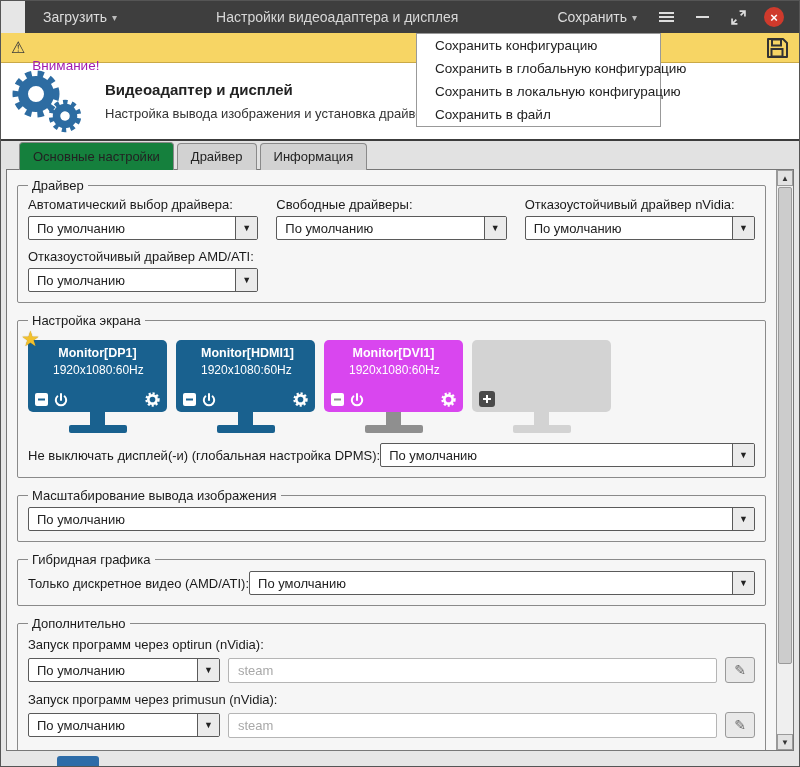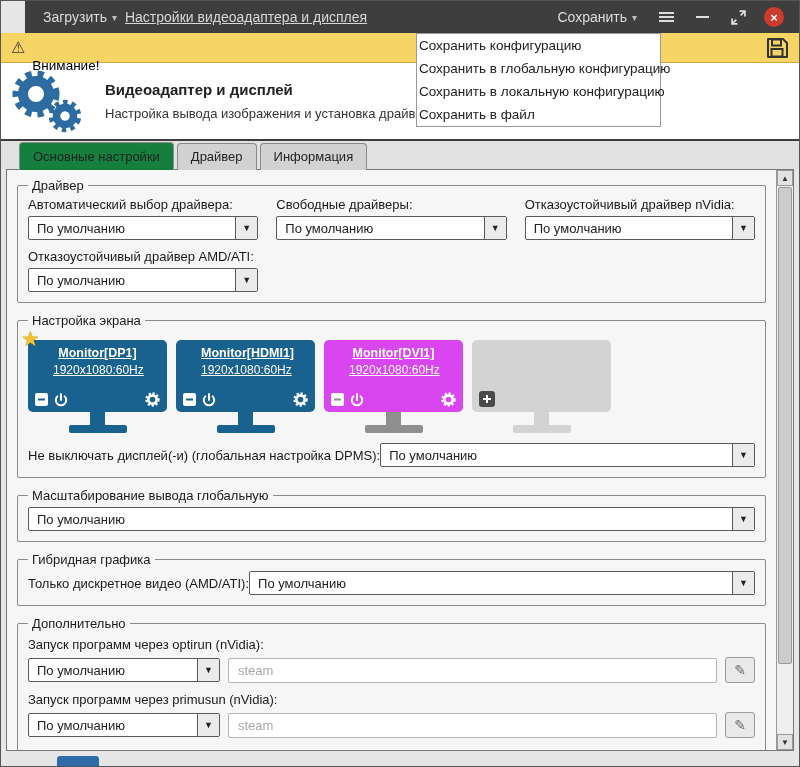--- a/index.html
+++ b/index.html
@@ -9,33 +9,33 @@
     background:#e6e6e6;
     position:relative;
     border:1px solid #555;
     overflow:hidden;
     font-size:13px;
     color:#1a1a1a;
   }
   
   .titlebar { height:32px; background:#3e3e3e; display:flex; align-items:center; color:#ddd; padding:0 10px;margin-left:24px; }
   .tb-load, .tb-save { display:flex; align-items:center; gap:5px; font-size:14px; padding:0 8px; cursor:default; }
-  .tb-title { flex:1; font-size:14px; color:#d7d7d7;text-decoration:underline; }
+  .tb-title { flex:1; text-align:center; font-size:14px; color:#d7d7d7; }
   .tb-caret { font-size:10px; color:#bbb; }
   .tb-ico { width:30px; height:24px; display:flex; align-items:center; justify-content:center; margin-left:6px; }
   .hamburger div { width:15px; height:2px; background:#ddd; margin:2px 0; }
   .minbar { width:13px; height:2px; background:#ddd; }
   .closebtn { width:20px; height:20px; border-radius:50%; background:#cf3a2c; color:#fff; display:flex; align-items:center; justify-content:center; font-size:13px; font-weight:bold; }
   
   .menu { position:absolute; top:32px; left:415px; width:245px; background:#fff; border:1px solid #999; z-index:60; }
-  .menu-item { padding:4px 2px; font-size:13.5px; color:#222; white-space:nowrap; }
+  .menu-item { padding:4px 18px; font-size:13.5px; color:#222; white-space:nowrap; }
   
   .warnbar { height:30px; background:#f7d564; border-bottom:1px solid #caa946; display:flex; align-items:center; padding:0 10px; gap:7px; }
   .warn-tri { font-size:16px; color:#3a3a3a; }
-  .warn-text { font-size:13.5px; color:#000000; flex:1;margin-top:36px; }
+  .warn-text { font-size:13.5px; color:#a21caf; flex:1;margin-top:36px; }
   .floppy { width:24px; height:24px; }
   
   .header { height:78px; background:#fff; border-bottom:2px solid #3c3c3c; display:flex; align-items:center; padding:0 8px; }
   .gears { width:74px; height:66px; flex:none; }
   .htext { margin-left:22px; }
   .htitle { font-size:15px; font-weight:bold; color:#222; }
   .hsub { font-size:13px; color:#333; margin-top:8px; }
   
   .tabs { height:28px; background:#e2e2e2; display:flex; align-items:flex-end; padding-left:18px; position:relative; z-index:5; }
   .tab { padding:5px 13px 6px; font-size:13px; border:1px solid #8a8a8a; border-bottom:none; border-radius:4px 4px 0 0; background:#d2d2d2; margin-right:3px; margin-bottom:-1px; color:#222; }
@@ -47,21 +47,21 @@
   legend { font-size:13px; padding:0 4px; color:#1a1a1a; }
   .grid2 { display:grid; grid-template-columns:1fr 1fr 1fr; column-gap:18px; row-gap:9px; }
   .fld label { display:block; margin-bottom:4px; }
   
   .combo { display:flex; height:24px; background:#fff; border:1px solid #5a5a5a; border-radius:2px; align-items:center; overflow:hidden; }
   .combo .val { flex:1; padding:0 8px; font-size:13px; color:#222; white-space:nowrap; }
   .combo .btn { width:22px; align-self:stretch; border-left:1px solid #5a5a5a; background:#ebebeb; display:flex; align-items:center; justify-content:center; font-size:9px; color:#222; }
   
   .monrow { display:flex; gap:9px; margin:8px 0 10px; }
   .monitor { width:139px; position:relative; }
-  .mscreen { height:72px; border-radius:5px; padding:6px 25px 5px; position:relative; color:#fff;text-decoration:underline; }
+  .mscreen { height:72px; border-radius:5px; padding:6px 25px 5px; position:relative; color:#fff; }
   .mon-blue .mscreen { background:#19618f; }
   .mon-gray .mscreen { background:#d946ef; }
   .mon-empty .mscreen { background:#d3d3d3; }
   .mname { font-weight:bold; font-size:12.5px; text-align:center; white-space:nowrap; }
   .mmode { font-size:12px; text-align:center; margin-top:3px; }
   .mctrl { position:absolute; bottom:5px; left:7px; right:7px; display:flex; align-items:center; gap:6px; }
   .mctrl .spacer { flex:1; }
   .mstand { width:15px; height:13px; margin:0 auto; }
   .mbase { width:58px; height:8px; margin:0 auto; border-radius:2px; }
   .mon-blue .mstand, .mon-blue .mbase { background:#19618f; }
@@ -291,21 +291,21 @@
       <div class="inline-row">
         <label>Не выключать дисплей(-и) (глобальная настройка DPMS):</label>
         <div class="combo">
           <span class="val">По умолчанию</span>
           <span class="btn">▼</span>
         </div>
       </div>
     </fieldset>
 
     <fieldset>
-      <legend>Масштабирование вывода глобальную</legend>
+      <legend>Масштабирование вывода изображения</legend>
       <div class="combo">
         <span class="val">По умолчанию</span>
         <span class="btn">▼</span>
       </div>
     </fieldset>
 
     <fieldset>
       <legend>Гибридная графика</legend>
       <div class="inline-row">
         <label>Только дискретное видео (AMD/ATI):</label>

